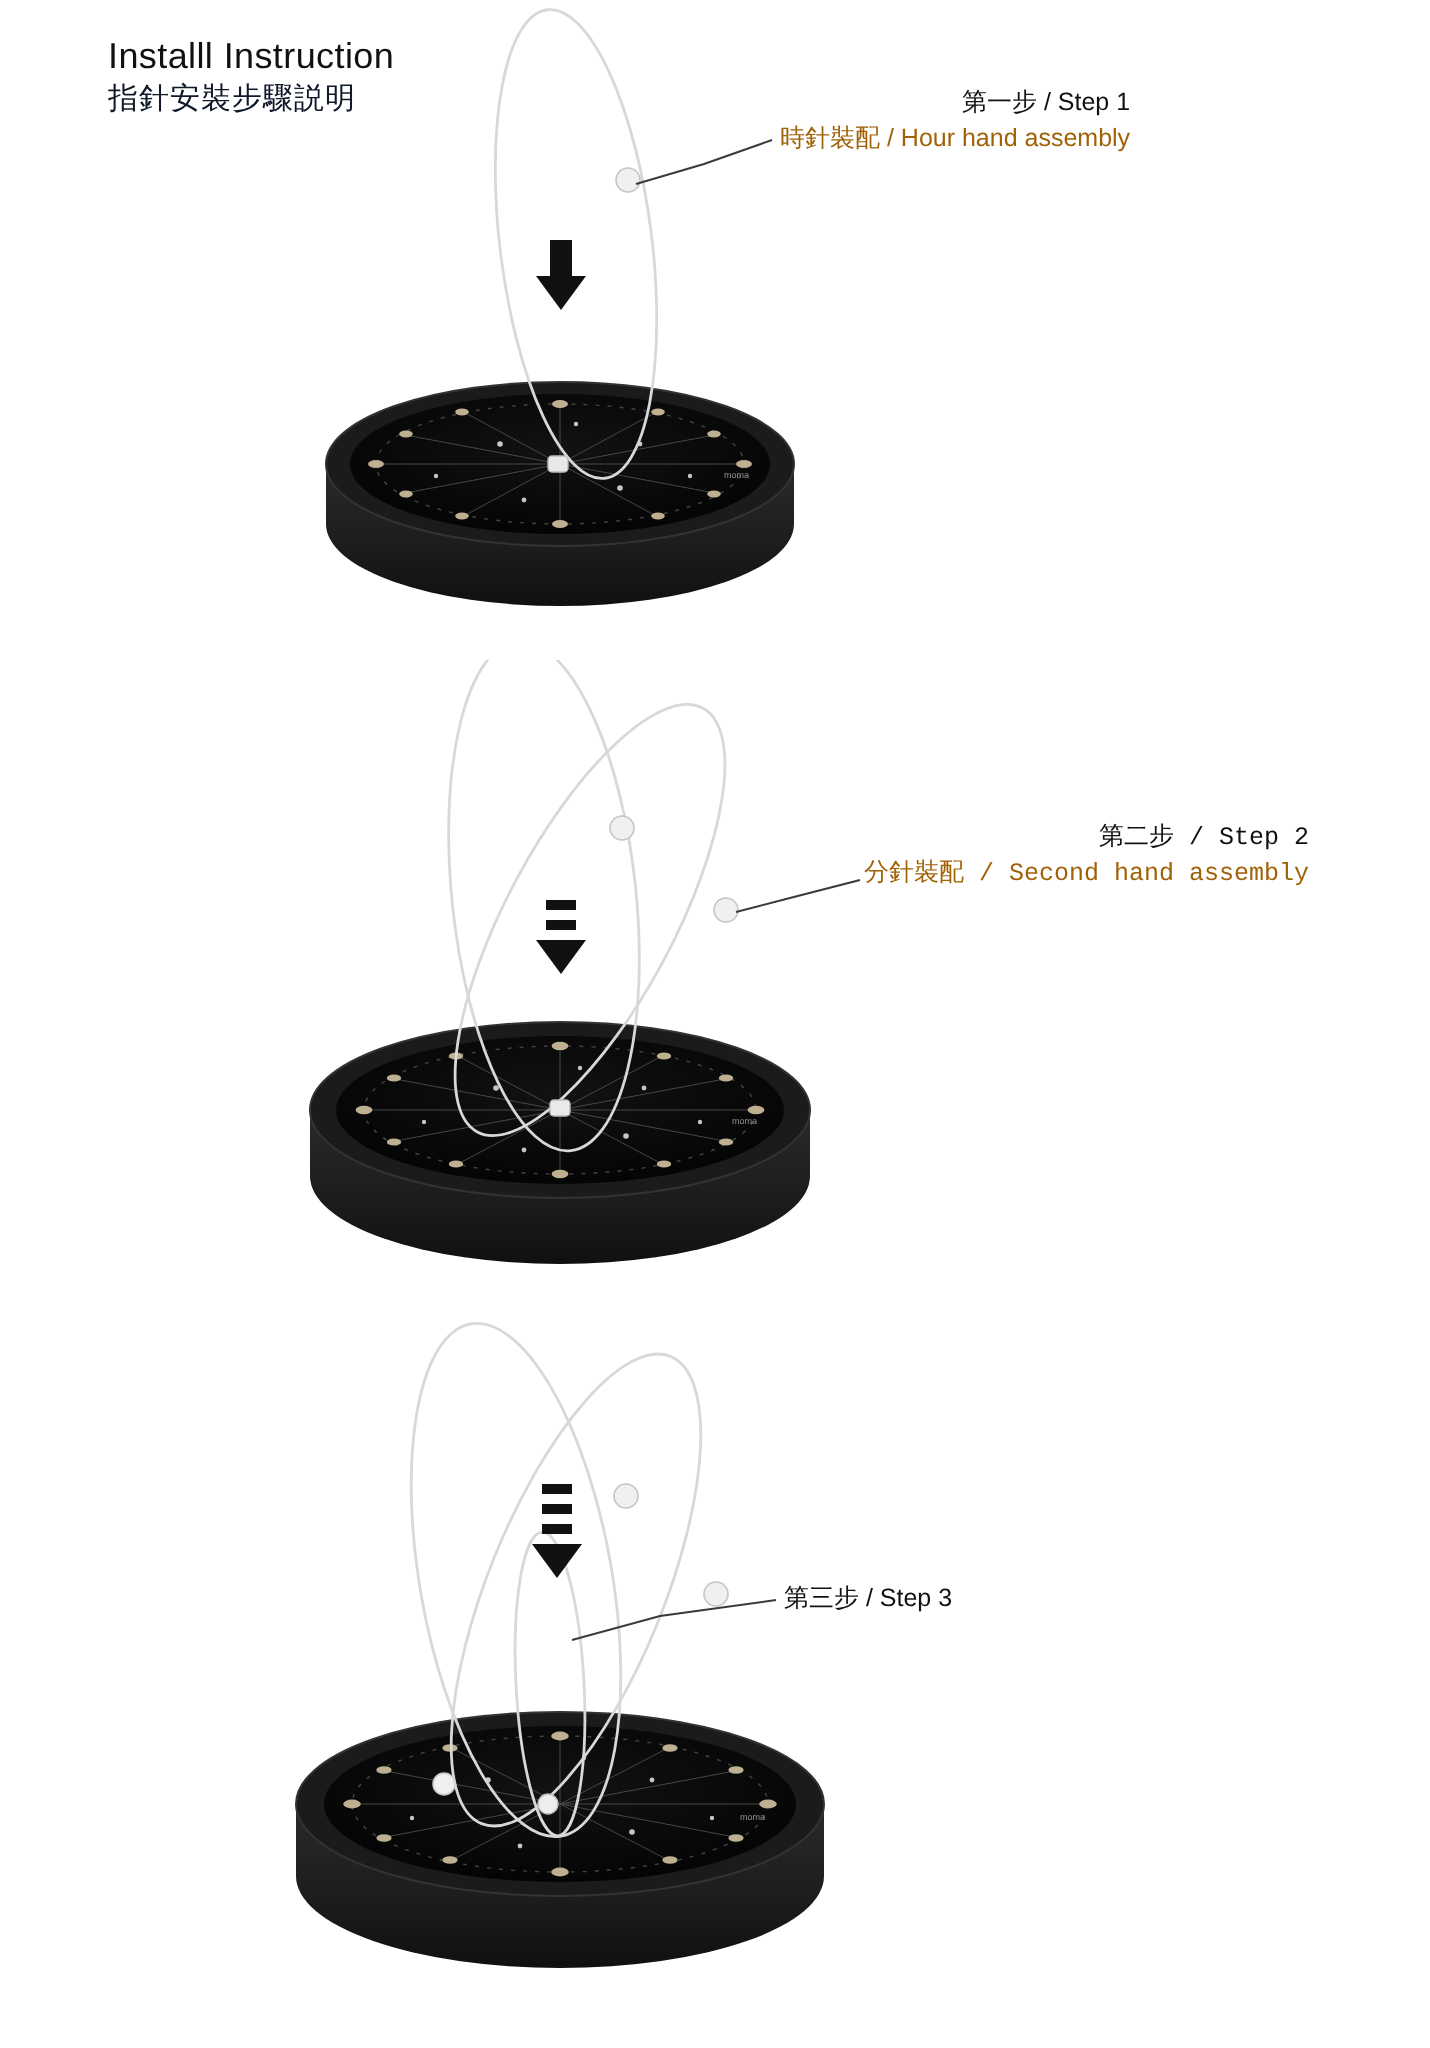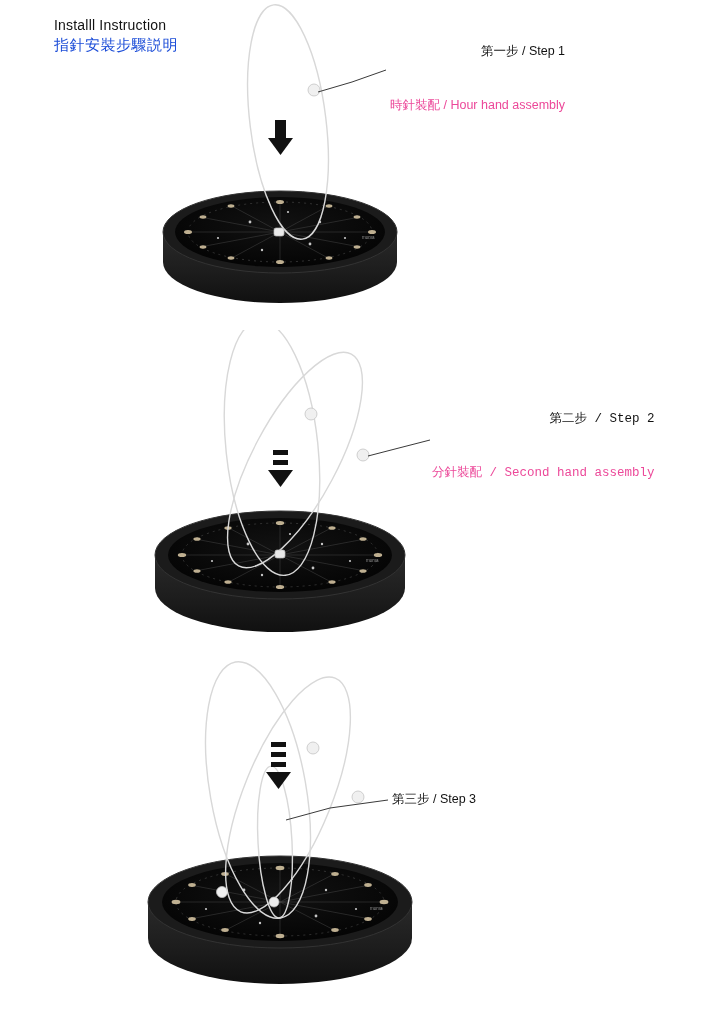--- a/index.html
+++ b/index.html
@@ -21,45 +21,44 @@
   }
 
   
   .title-block {
     position: absolute;
     left: 54px;
     top: 16px;
     line-height: 1.35;
   }
   .title-en {
-    font-size: 14px;
+    font-size: 18px;
     letter-spacing: 0.2px;
     color: #111;
   }
   .title-zh {
     font-size: 15px;
     letter-spacing: 0.5px;
-    color: #1d4ed8;
+    color: #0f172a;
   }
 
   
   .callout {
     position: absolute;
     line-height: 1.45;
     white-space: nowrap;
     text-align: right;
   }
   .callout .l1 {
     font-size: 12.5px;
     color: #111;
   }
   .callout .l2 {
     font-size: 12.5px;
-    color: #ec4899;
-    margin-top: 36px;
+    color: #a16207;
   }
 
   
   .scene {
     position: absolute;
     left: 0;
     width: 715px;
   }
   .scene svg {
     display: block;

